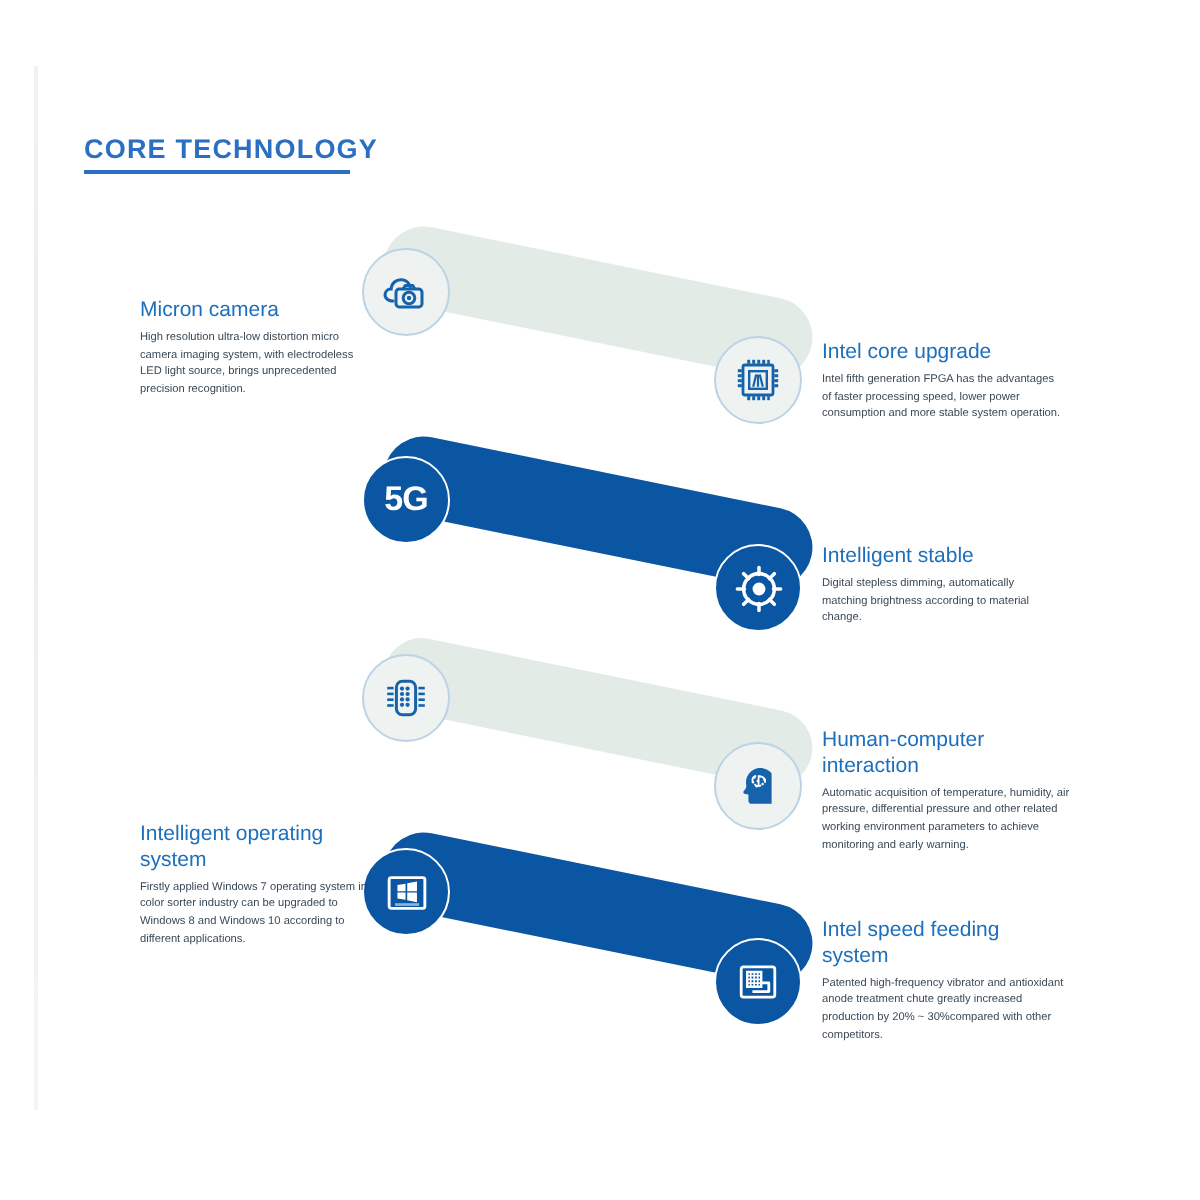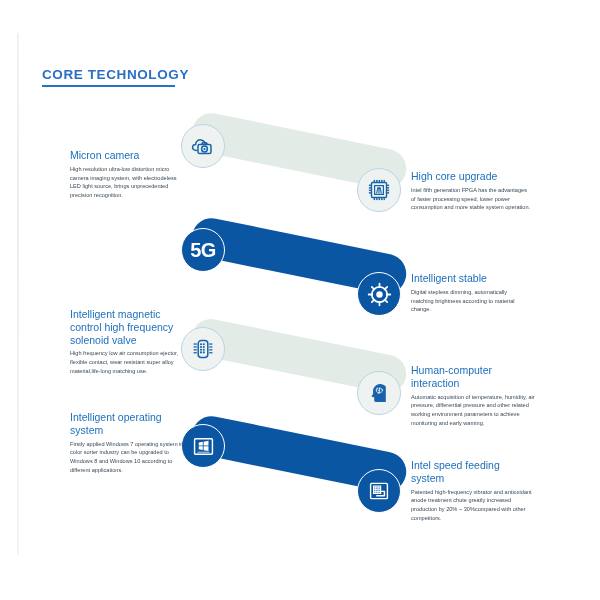--- a/index.html
+++ b/index.html
@@ -56,21 +56,21 @@
     border:1.4px solid #bcd3e6;
   }
   .icon-node.on-blue .ring{
     background:#0a56a3;
     border:1.6px solid #ffffff;
   }
   .icon-node svg{position:relative;z-index:2;display:block;}
   .icon-node .glyph-text{
     position:relative;z-index:2;
     font-family:"Liberation Sans", sans-serif;
-    font-weight:bold;font-size:20px;color:#ffffff;letter-spacing:-.5px;
+    font-weight:bold;font-size:17px;color:#ffffff;letter-spacing:-.5px;
   }
 
   
   .tblock{position:absolute;}
   .tblock h3{
     margin:0 0 3px 0;
     font-size:10.5px;font-weight:normal;
     color:#1d6fbd;
     line-height:1.22;
     font-family:"Liberation Sans", sans-serif;
@@ -253,34 +253,30 @@
       <path d="M14.6 13.4 L18.4 13.4 L18.4 17.8 L10.2 17.8" fill="none" stroke="#ffffff" stroke-width="1.4" stroke-linejoin="round"></path>
     </svg>
   </div>
 
   <div class="tblock t1">
     <h3>Micron camera</h3>
     <p>High resolution ultra-low distortion micro camera imaging system, with electrodeless LED light source, brings unprecedented precision recognition.</p>
   </div>
 
   <div class="tblock t2">
-    <h3>High core upgrade</h3>
+    <h3>Intel core upgrade</h3>
     <p>Intel fifth generation FPGA has the advantages of faster processing speed, lower power consumption and more stable system operation.</p>
   </div>
 
 
   <div class="tblock t4">
     <h3>Intelligent stable</h3>
     <p>Digital stepless dimming, automatically matching brightness according to material change.</p>
   </div>
 
-  <div class="tblock t5">
-    <h3>Intelligent magnetic control high frequency solenoid valve</h3>
-    <p>High frequency low air consumption ejector, flexible contact, wear resistant super alloy material,life-long matching use.</p>
-  </div>
 
   <div class="tblock t7">
     <h3>Intelligent operating system</h3>
     <p>Firstly applied Windows 7 operating system in color sorter industry can be upgraded to Windows 8 and Windows 10 according to different applications.</p>
   </div>
 
   <div class="tblock t6">
     <h3>Human-computer interaction</h3>
     <p>Automatic acquisition of temperature, humidity, air pressure, differential pressure and other related working environment parameters to achieve monitoring and early warning.</p>
   </div>

